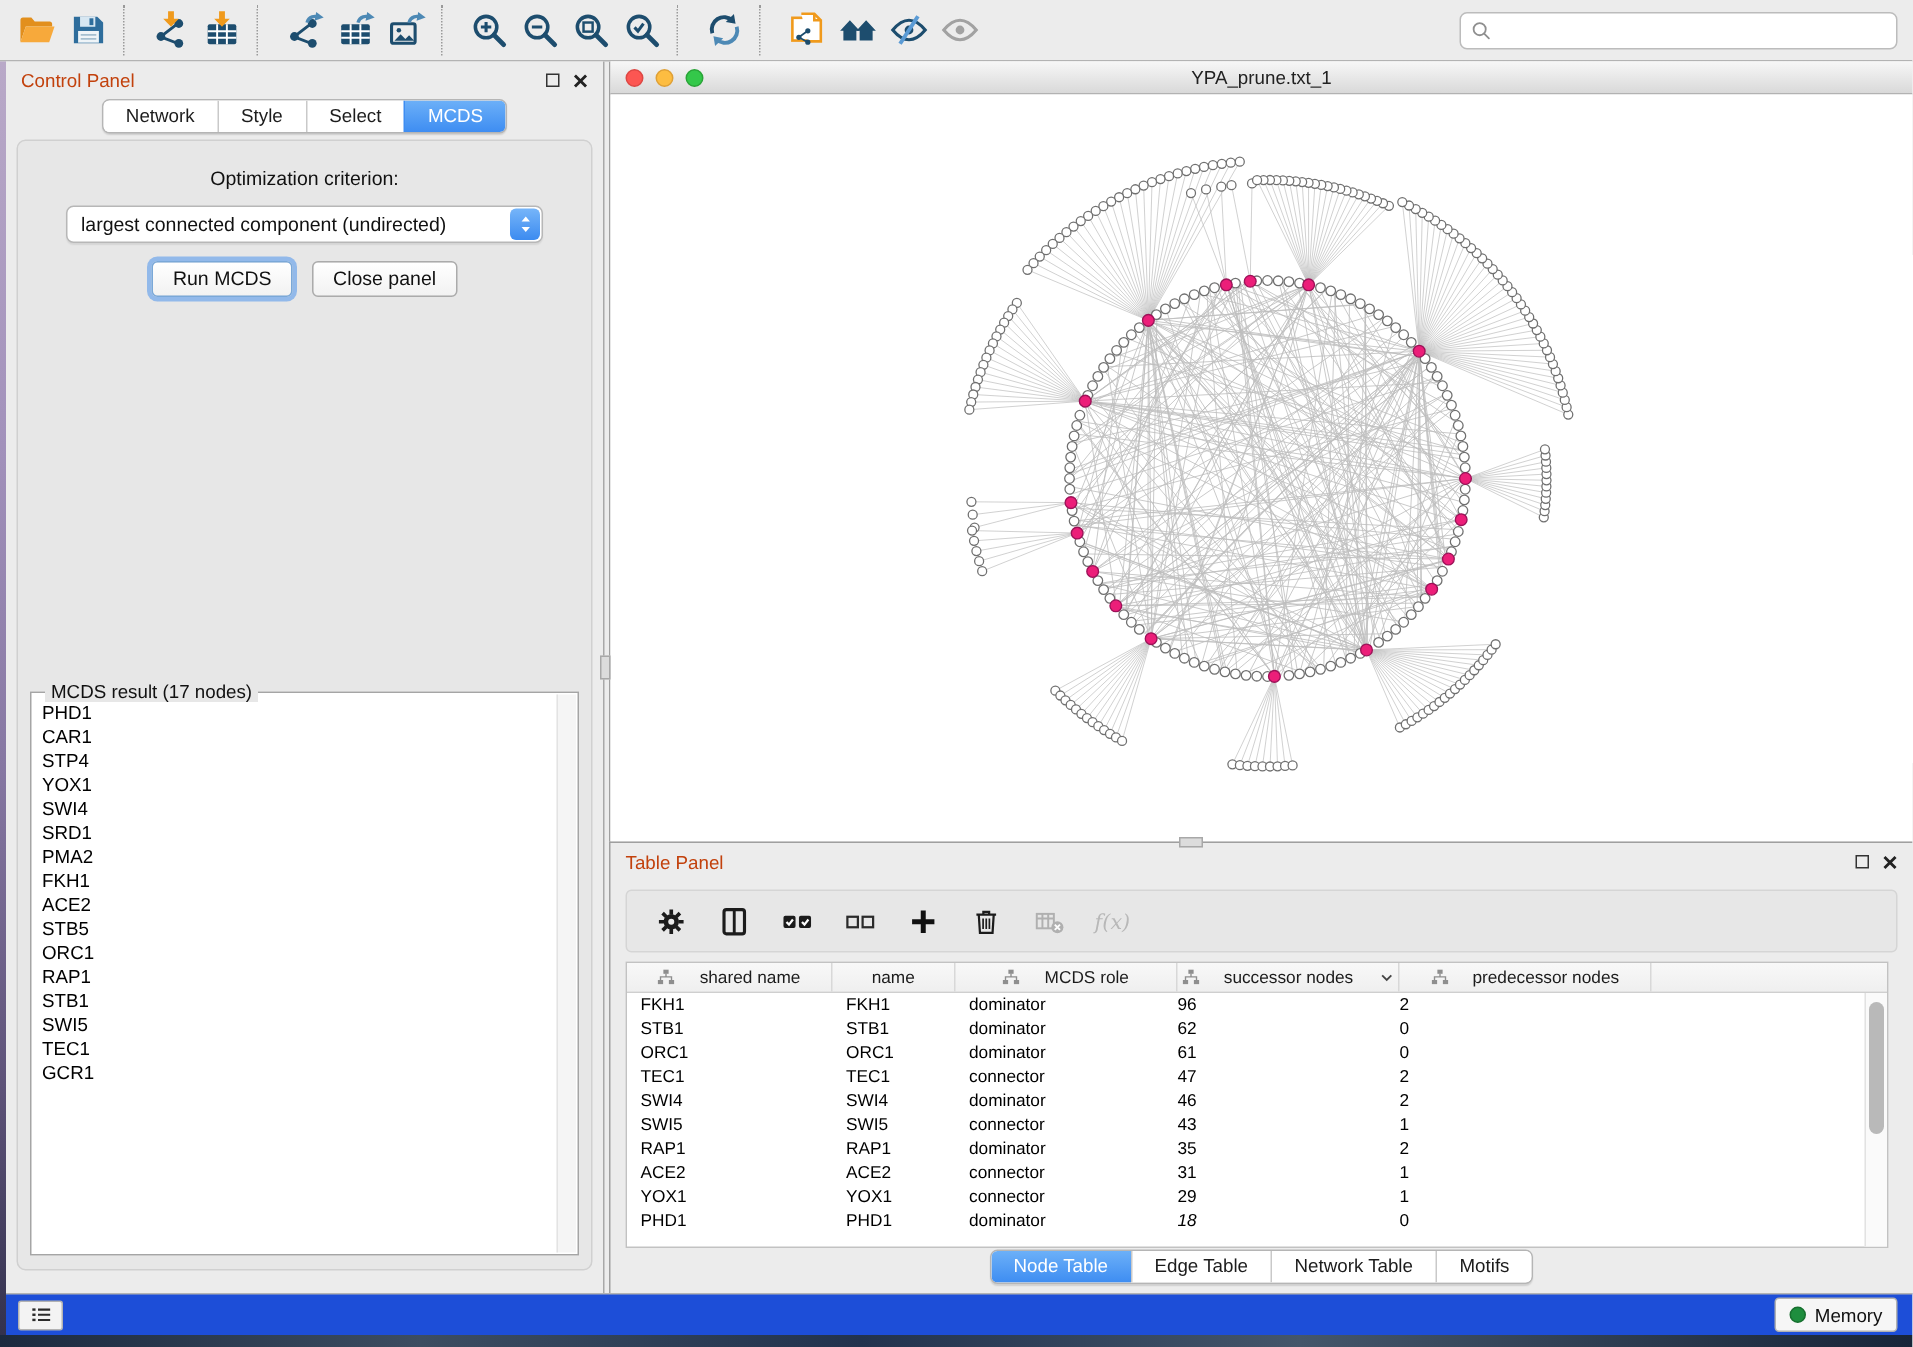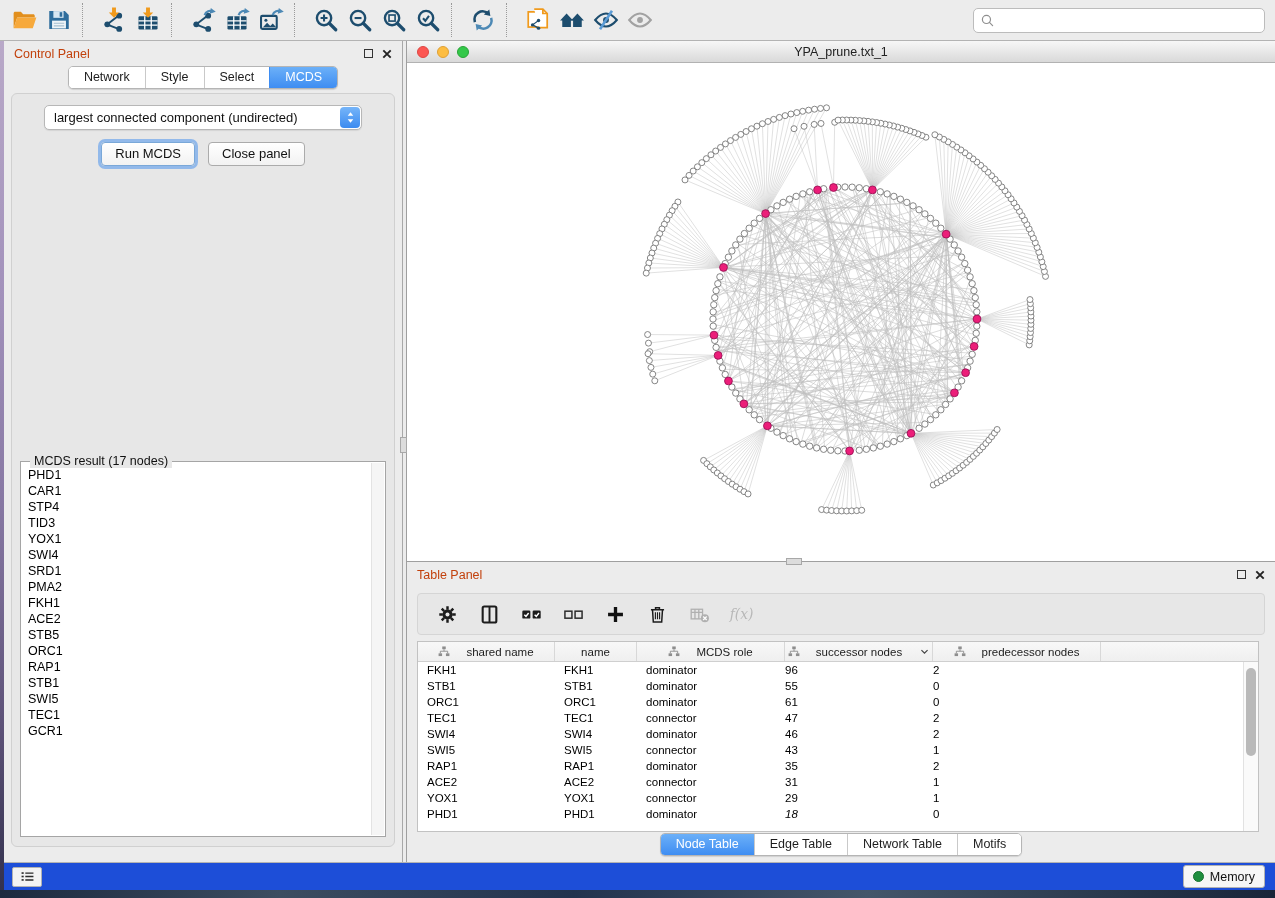--- a/index.html
+++ b/index.html
@@ -279,39 +279,39 @@
     </div>
     <div class="cp-tabrow">
       <span class="seg" id="cp-tabs">
           <span class="segtab">Network</span>
           <span class="segtab">Style</span>
           <span class="segtab">Select</span>
           <span class="segtab active">MCDS</span>
         </span>
     </div>
     <div class="cp-body">
+      <div class="opt-label">Optimization criterion:</div>
       <div class="dropdown">
         <span class="dd-text">largest connected component (undirected)</span>
         <span class="dd-step">
           <svg viewBox="0 0 10 14">
               <path fill="#fff" d="M5 1.2L8.1 5H1.9zM5 12.8L1.9 9h6.2z"></path>
             </svg>
         </span>
       </div>
       <div class="btn-row">
         <button class="pushbtn focused">Run MCDS</button>
         <button class="pushbtn">Close panel</button>
       </div>
       <div class="groupbox">
         <span class="groupbox-title">MCDS result (17 nodes)</span>
         <div class="mcds-list" id="mcds-list">
             <div class="list-item">PHD1</div>
             <div class="list-item">CAR1</div>
             <div class="list-item">STP4</div>
-            <div class="list-item">TID3</div>
             <div class="list-item">YOX1</div>
             <div class="list-item">SWI4</div>
             <div class="list-item">SRD1</div>
             <div class="list-item">PMA2</div>
             <div class="list-item">FKH1</div>
             <div class="list-item">ACE2</div>
             <div class="list-item">STB5</div>
             <div class="list-item">ORC1</div>
             <div class="list-item">RAP1</div>
             <div class="list-item">STB1</div>
@@ -1180,21 +1180,21 @@
             <div class="td" style="width: 137px;">FKH1</div>
             <div class="td" style="width: 82px;">FKH1</div>
             <div class="td" style="width: 148px;">dominator</div>
             <div class="td num" style="width: 148px;">96</div>
             <div class="td num" style="width: 168px;">2</div>
           </div>
           <div class="trow">
             <div class="td" style="width: 137px;">STB1</div>
             <div class="td" style="width: 82px;">STB1</div>
             <div class="td" style="width: 148px;">dominator</div>
-            <div class="td num" style="width: 148px;">55</div>
+            <div class="td num" style="width: 148px;">62</div>
             <div class="td num" style="width: 168px;">0</div>
           </div>
           <div class="trow">
             <div class="td" style="width: 137px;">ORC1</div>
             <div class="td" style="width: 82px;">ORC1</div>
             <div class="td" style="width: 148px;">dominator</div>
             <div class="td num" style="width: 148px;">61</div>
             <div class="td num" style="width: 168px;">0</div>
           </div>
           <div class="trow">

